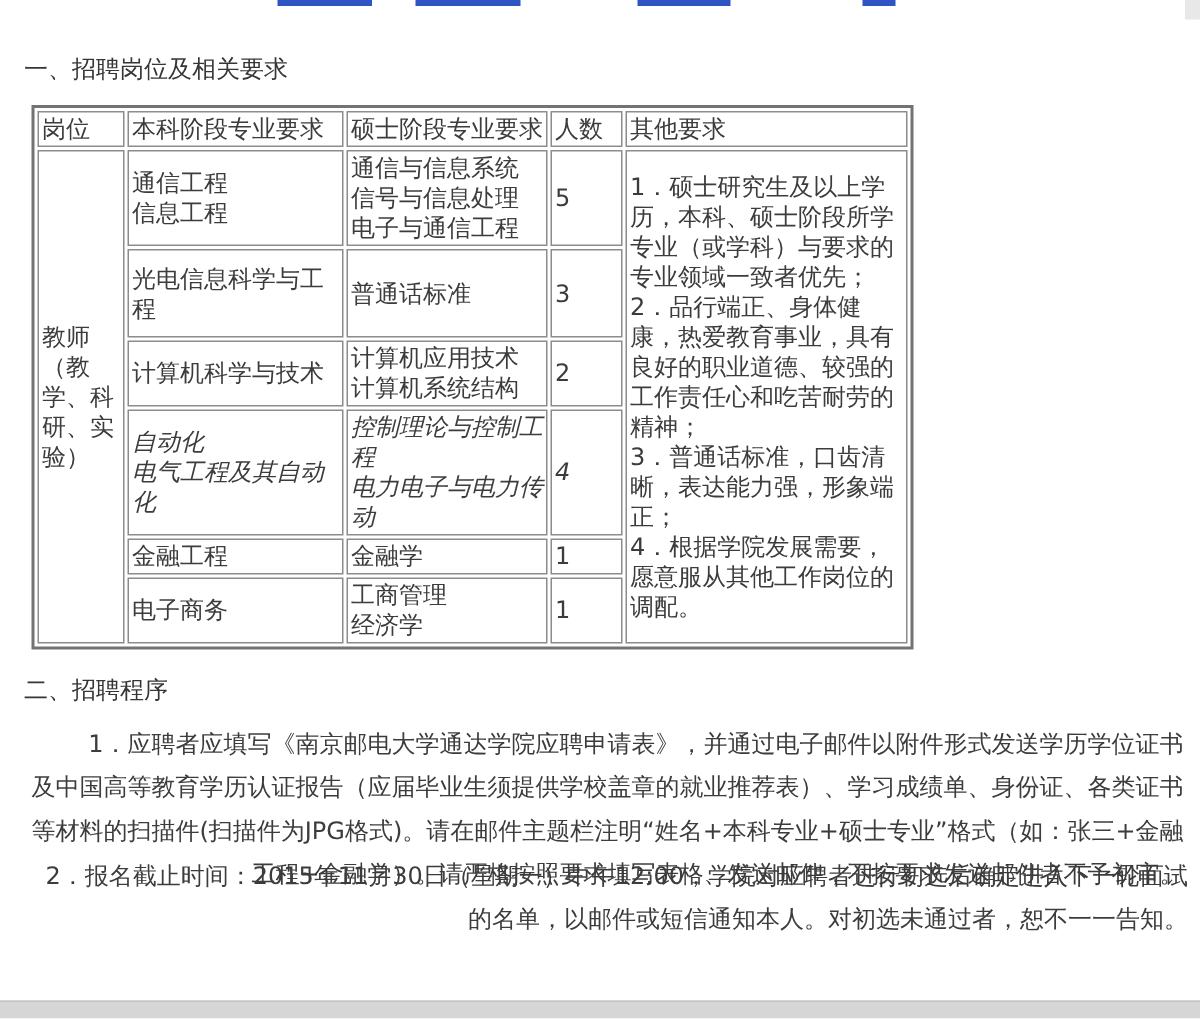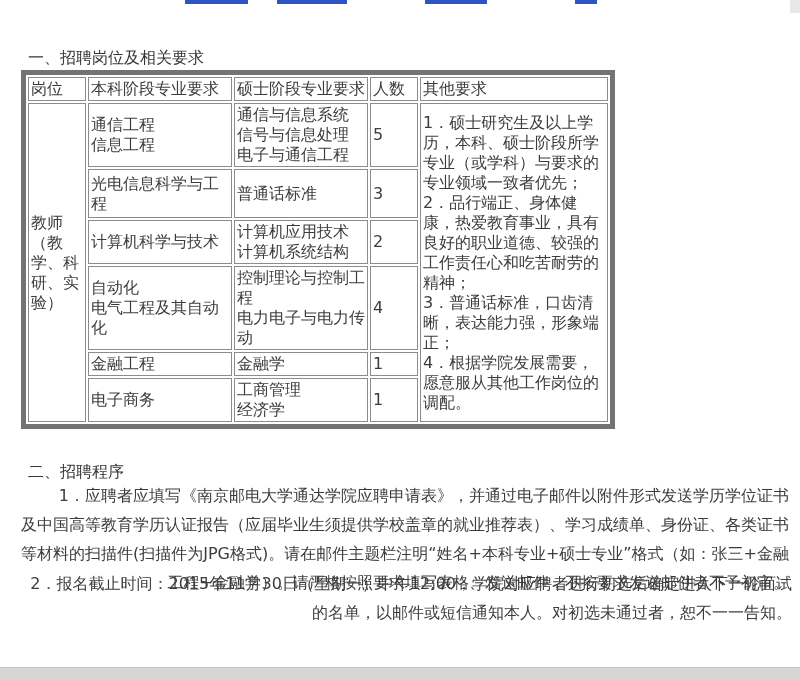--- a/index.html
+++ b/index.html
@@ -9,39 +9,39 @@
     font-family:"DejaVu Sans","Liberation Sans",sans-serif;
   }
   .frag { position:absolute; top:0; height:4px; background:#2f55c4; }
   .frag-1 { left:185px; width:63px; }
   .frag-2 { left:277px; width:70px; }
   .frag-3 { left:425px; width:62px; }
   .frag-4 { left:575px; width:22px; }
   .scroll-corner { position:absolute; right:0; top:0; width:10px; height:13px; background:#e8e8e8; }
   .hscrollbar { position:absolute; left:0; bottom:0; width:800px; height:11px; background:#d6d6d6; border-top:1px solid #c2c2c2; }
   .section-heading {
-    position:absolute; left:16px; margin:12px;
+    position:absolute; left:16px; margin:0;
     font-size:16px; font-weight:normal; color:#363636; white-space:nowrap;
   }
   #heading-1 { top:36px; }
   #heading-2 { top:450px; }
   table.jobs {
     position:absolute; left:21px; top:70px;
     border-collapse:separate; border-spacing:2px;
-    border:5px solid #737373; table-layout:fixed; width:578px;
+    border:2px solid #737373; table-layout:fixed; width:578px;
   }
   table.jobs th, table.jobs td {
     border:1px solid #8c8c8c; font-weight:normal; text-align:left;
     font-size:16px; line-height:20px; padding:1px 2px;
     vertical-align:middle; white-space:pre-line; overflow:hidden;
     color:#3c3c3c;
   }
   tr.hdr  { height:24px; }
-  tr.r1 { height:58px; } tr.r2 { height:49px; } tr.r3 { height:41px; }
-  tr.r4 { height:70px; } tr.r5 { height:24px; } tr.r6 { height:38px; }
+  tr.r1 { height:58px; } tr.r2 { height:59px; } tr.r3 { height:41px; }
+  tr.r4 { height:70px;font-style:italic; } tr.r5 { height:24px; } tr.r6 { height:38px; }
   td.other-req { vertical-align:middle; }
   .para {
     position:absolute; font-size:16px; line-height:29px; color:#3c3c3c;
     text-align:right; margin:12px;
   }
   #para-1 { left:5px; top:469px; width:772px; text-indent:33px; }
   #para-2 { left:10px; top:557px; width:770px; }
 </style>
 </head>
 <body>

